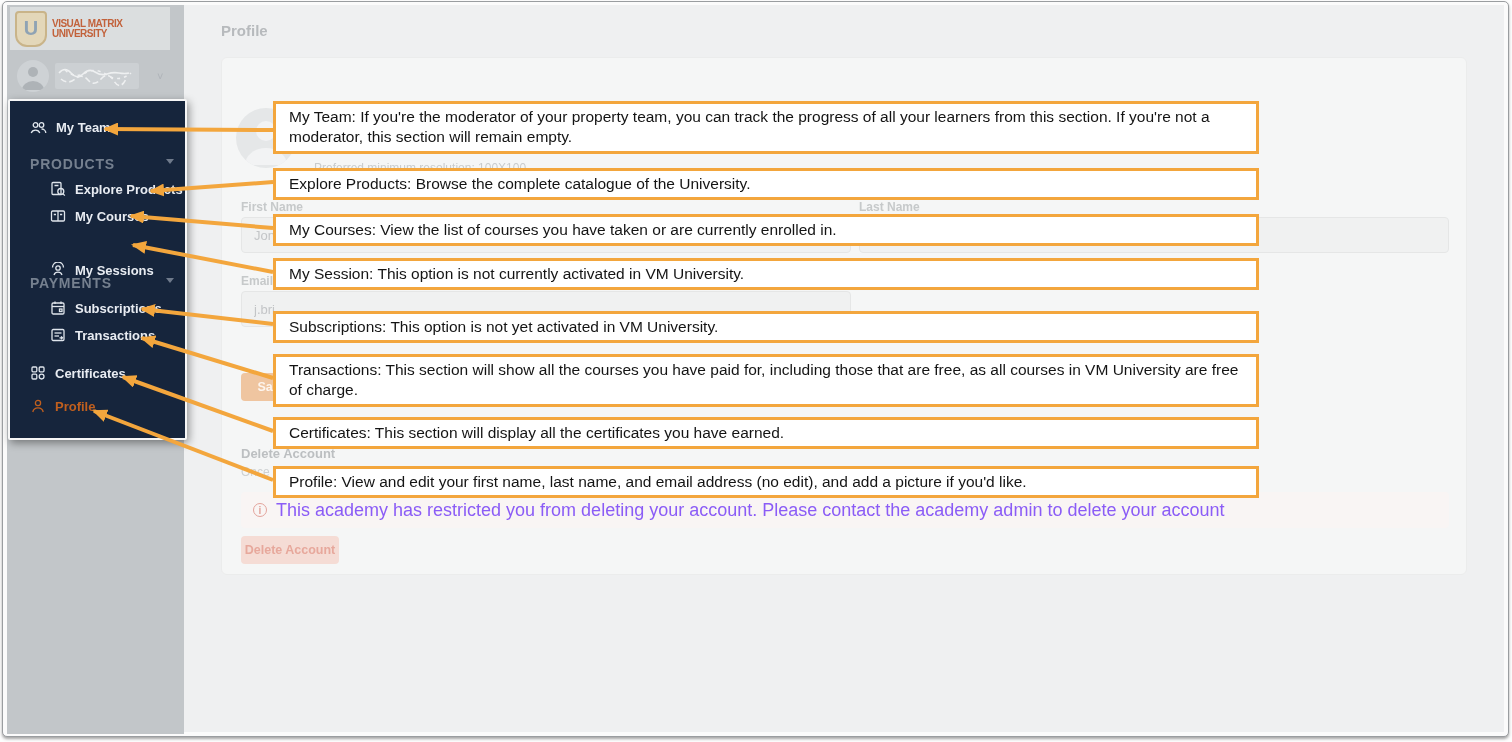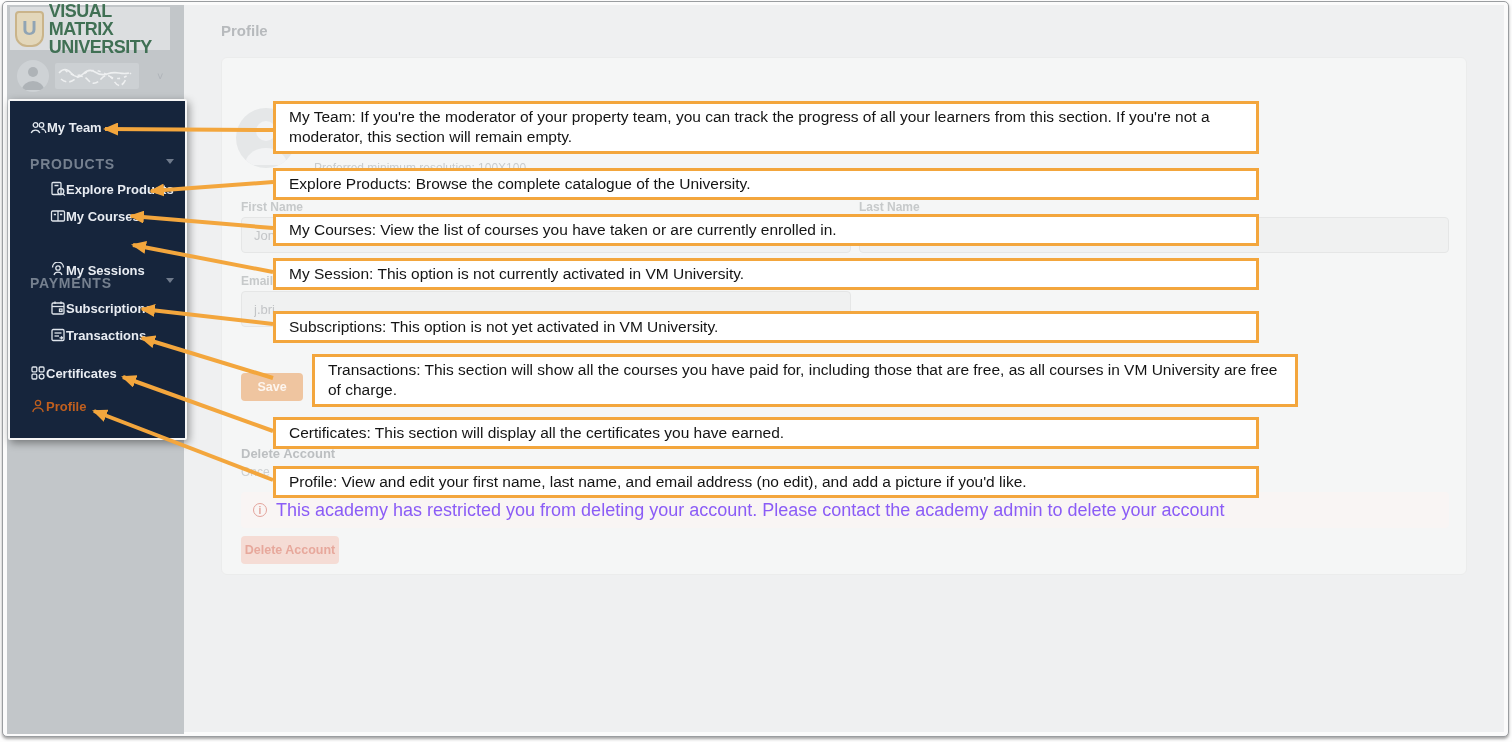--- a/index.html
+++ b/index.html
@@ -9,21 +9,21 @@
     border:1px solid #9a9da0; border-radius:5px; background:#fbfbfb;
     box-shadow:0 2px 3px rgba(0,0,0,.35); overflow:hidden; }
 
   
   .sidebar-base { position:absolute; left:4px; top:3px; width:177px; height:729px; background:#c2c6c9; }
   .logo-block { position:absolute; left:3px; top:2px; width:160px; height:43px; background:#e4e6e7;
     display:flex; align-items:center; gap:5px; padding:3px 5px; opacity:.75; }
   .logo-shield { width:32px; height:36px; background:#eeddb4; border:2px solid #ccae74;
     border-radius:4px 4px 12px 12px; display:flex; align-items:center; justify-content:center;
     color:#7f98ad; font-weight:bold; font-size:20px; }
-  .logo-text { color:#14532d; font-weight:bold; font-size:18px; line-height:1.0; letter-spacing:-.5px; }
+  .logo-text { color:#c2410c; font-weight:bold; font-size:10px; line-height:1.0; letter-spacing:-.5px; }
   .avatar-row { position:absolute; left:10px; top:53px; width:160px; height:36px; display:flex; align-items:center; }
   .avatar-circle { width:32px; height:32px; border-radius:50%; background:#ced2d5; position:relative; overflow:hidden; flex:0 0 auto; }
   .avatar-circle svg { position:absolute; left:0; top:0; }
   .scribble-box { width:84px; height:26px; margin-left:6px; background:#ccd0d3; border-radius:2px; }
   .avatar-chevron { margin-left:18px; color:#aeb3b8; font-size:11px; }
 
   .main-base { position:absolute; left:181px; top:3px; right:4px; bottom:4px; background:#eff0f1; }
   .page-title { position:absolute; left:37px; top:17px; font-size:15px; font-weight:bold; color:#b7babd; }
   .card { position:absolute; left:37px; top:52px; width:1246px; height:518px; background:#f5f6f6;
     border:1px solid #ebecec; border-radius:6px; }
@@ -41,21 +41,21 @@
     border-radius:4px; display:flex; align-items:center; padding:0 12px; gap:9px; }
   .info-icon { width:14px; height:14px; border:1.5px solid #e3a49c; border-radius:50%; color:#e3a49c;
     font-size:10px; font-weight:bold; display:flex; align-items:center; justify-content:center; flex:0 0 auto; }
   .restrict-text { font-size:18px; color:#8b5cf6; }
   .delete-btn { position:absolute; left:19px; top:478px; width:98px; height:28px; background:#f5dcd5;
     border:none; border-radius:4px; color:#e7a89c; font-size:12.5px; font-weight:bold; }
 
   
   .panel { position:absolute; left:5px; top:97px; width:179px; height:341px; background:#16253c;
     border:2px solid #f6f6f6; border-radius:2px; box-shadow:2px 3px 8px rgba(0,0,0,.4); z-index:5; }
-  .nav-item { position:absolute; display:flex; align-items:center; color:#e8ecf2;
+  .nav-item { position:absolute; display:flex; align-items:center; gap:9px; color:#e8ecf2;
     font-size:13px; font-weight:bold; cursor:pointer; }
   .nav-item svg { flex:0 0 auto; }
   .nav-section { position:absolute; color:#75808f; font-size:14px; font-weight:bold; letter-spacing:.8px; }
   .section-chevron { position:absolute; width:0; height:0; border-left:4px solid transparent;
     border-right:4px solid transparent; border-top:5px solid #6f7a8b; }
   .nav-item.active { color:#c05f1e; }
 
   
   .callout { position:absolute; left:270px; width:986px; background:#fff; border:3px solid #f3a63d;
     padding:3px 13px; font-size:15.5px; color:#141414; line-height:1.32; z-index:8; }
@@ -248,18 +248,18 @@
         <line x1="270" y1="429" x2="120" y2="375" marker-end="url(#ah)"></line>
         <line x1="270" y1="478" x2="91" y2="409" marker-end="url(#ah)"></line>
       </g>
     </svg>
 
     <div class="callout" style="top:99px;">My Team: If you're the moderator of your property team, you can track the progress of all your learners from this section. If you're not a moderator, this section will remain empty.</div>
     <div class="callout" style="top:166px;">Explore Products: Browse the complete catalogue of the University.</div>
     <div class="callout" style="top:212px;">My Courses: View the list of courses you have taken or are currently enrolled in.</div>
     <div class="callout" style="top:256px;">My Session: This option is not currently activated in VM University.</div>
     <div class="callout" style="top:309px;">Subscriptions: This option is not yet activated in VM University.</div>
-    <div class="callout" style="top:352px;margin-left:39px;">Transactions: This section will show all the courses you have paid for, including those that are free, as all courses in VM University are free of charge.</div>
+    <div class="callout" style="top:352px;">Transactions: This section will show all the courses you have paid for, including those that are free, as all courses in VM University are free of charge.</div>
     <div class="callout" style="top:415px;">Certificates: This section will display all the certificates you have earned.</div>
     <div class="callout" style="top:464px;">Profile: View and edit your first name, last name, and email address (no edit), and add a picture if you'd like.</div>
 
   </div>
 </div>
 
 </body></html>

